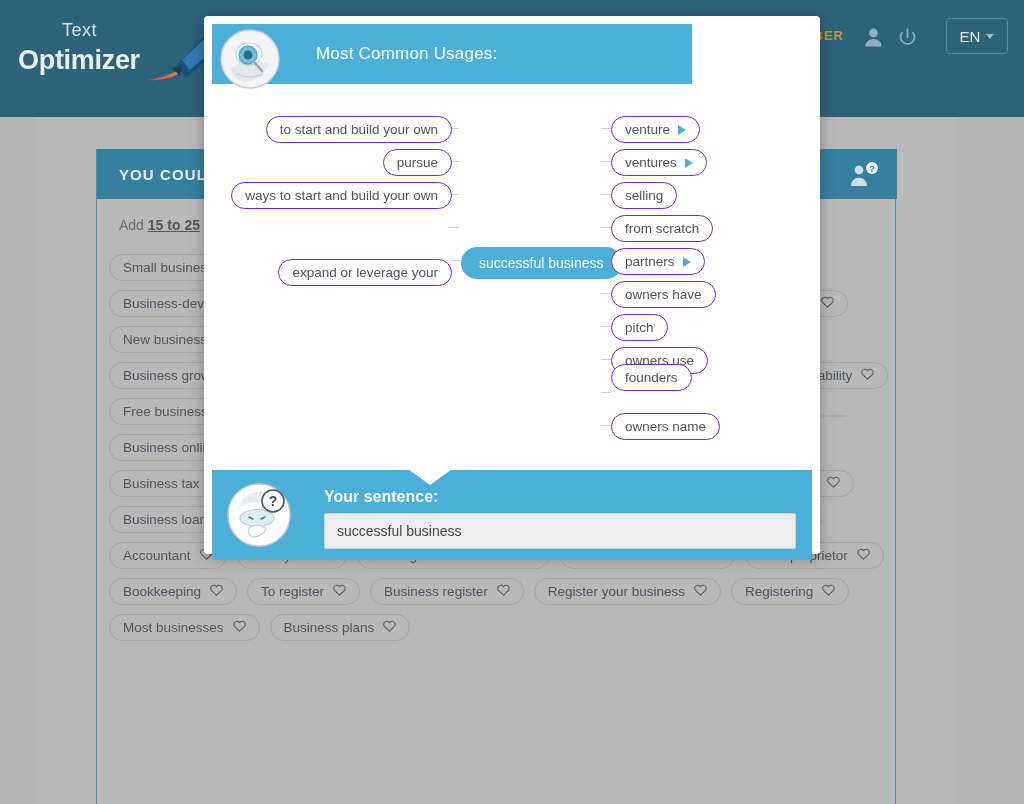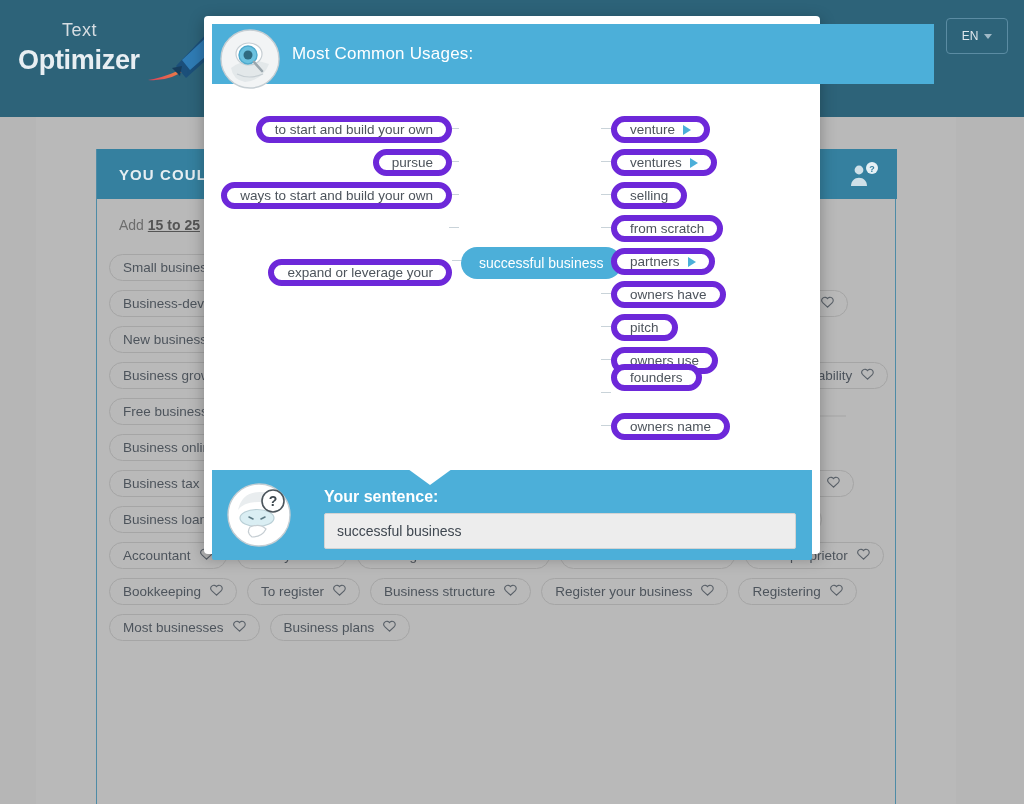--- a/index.html
+++ b/index.html
@@ -36,21 +36,21 @@
   .icon-btn {
     position: absolute; top: 24px; width: 26px; height: 26px;
     display: flex; align-items: center; justify-content: center;
   }
   .user-icon-btn { right: 138px; }
   .power-icon-btn { right: 104px; }
   .lang-select {
     position: absolute; right: 16px; top: 18px;
     width: 62px; height: 36px; border: 1px solid #5b8ca3; border-radius: 4px;
     display: flex; align-items: center; justify-content: center; gap: 6px;
-    color: #dfe7ec; font-size: 12px; text-align: right;
+    color: #dfe7ec; font-size: 15px; text-align: right;
   }
   .chev { width: 0; height: 0; border-left: 4px solid transparent;
           border-right: 4px solid transparent; border-top: 5px solid #9fb9c7; }
 
   
   .page-body {
     position: absolute; left: 0; top: 80px; width: 1024px; height: 724px;
     background: #b6b6b6;
   }
   .content-panel {
@@ -100,22 +100,22 @@
 
   
   .modal-shadow {
     position: absolute; left: 204px; top: 16px;
     width: 616px; height: 538px;
     background: #ffffff;
     border-radius: 4px;
     box-shadow: 0 4px 16px rgba(0,0,0,.30);
   }
   .modal-head {
-    position: absolute; left: 8px; top: 8px; width: 722px; height: 60px;
-    background: #4cafd9; display: flex; align-items: center;
+    position: absolute; left: 8px; top: 8px; width: 480px; height: 60px;
+    background: #4cafd9; display: flex; align-items: center; padding-left: 24px;
   }
   .modal-title {
     color: #ffffff; font-size: 17px; font-weight: normal;
     padding-left: 80px; letter-spacing: .2px;
   }
   .modal-mascot {
     position: absolute; left: 15px; top: 12px; z-index: 5;
   }
   .modal-body {
     position: absolute; left: 8px; top: 68px; width: 600px; height: 386px;
@@ -125,21 +125,21 @@
   
   .mm-center {
     position: absolute; left: 249px; top: 163px;
     background: #4cafd9; color: #fff; font-size: 14px;
     padding: 8px 18px; border-radius: 16px; white-space: nowrap;
   }
   .mm-node {
     position: absolute;
     display: inline-flex; align-items: center; gap: 8px;
     height: 27px; padding: 0 13px;
-    border: 6px solid #6d28d9; border-radius: 14px;
+    border: 1px solid #6d28d9; border-radius: 14px;
     background: #fff; font-size: 13.5px; color: #4d545c;
     white-space: nowrap;
   }
   .mm-left { right: auto; }
   .mm-arrow { width: 0; height: 0;
     border-top: 5px solid transparent; border-bottom: 5px solid transparent;
     border-left: 8px solid #4cafd9; }
   .mm-line {
     position: absolute; height: 1px; background: #c9d3d9;
   }
@@ -476,21 +476,21 @@
                   <path d="M6.5 11.2 1.4 6.3A3 3 0 1 1 6.5 2.6 3 3 0 1 1 11.6 6.3z" fill="none" stroke="#5a6169" stroke-width="1.1"></path>
                 </svg></span>
             </div>
             <div class="chip">
               <span>To register</span>
               <span class="heart"><svg width="13" height="12" viewBox="0 0 13 12">
                   <path d="M6.5 11.2 1.4 6.3A3 3 0 1 1 6.5 2.6 3 3 0 1 1 11.6 6.3z" fill="none" stroke="#5a6169" stroke-width="1.1"></path>
                 </svg></span>
             </div>
             <div class="chip">
-              <span>Business structure</span>
+              <span>Business register</span>
               <span class="heart"><svg width="13" height="12" viewBox="0 0 13 12">
                   <path d="M6.5 11.2 1.4 6.3A3 3 0 1 1 6.5 2.6 3 3 0 1 1 11.6 6.3z" fill="none" stroke="#5a6169" stroke-width="1.1"></path>
                 </svg></span>
             </div>
             <div class="chip">
               <span>Register your business</span>
               <span class="heart"><svg width="13" height="12" viewBox="0 0 13 12">
                   <path d="M6.5 11.2 1.4 6.3A3 3 0 1 1 6.5 2.6 3 3 0 1 1 11.6 6.3z" fill="none" stroke="#5a6169" stroke-width="1.1"></path>
                 </svg></span>
             </div>

